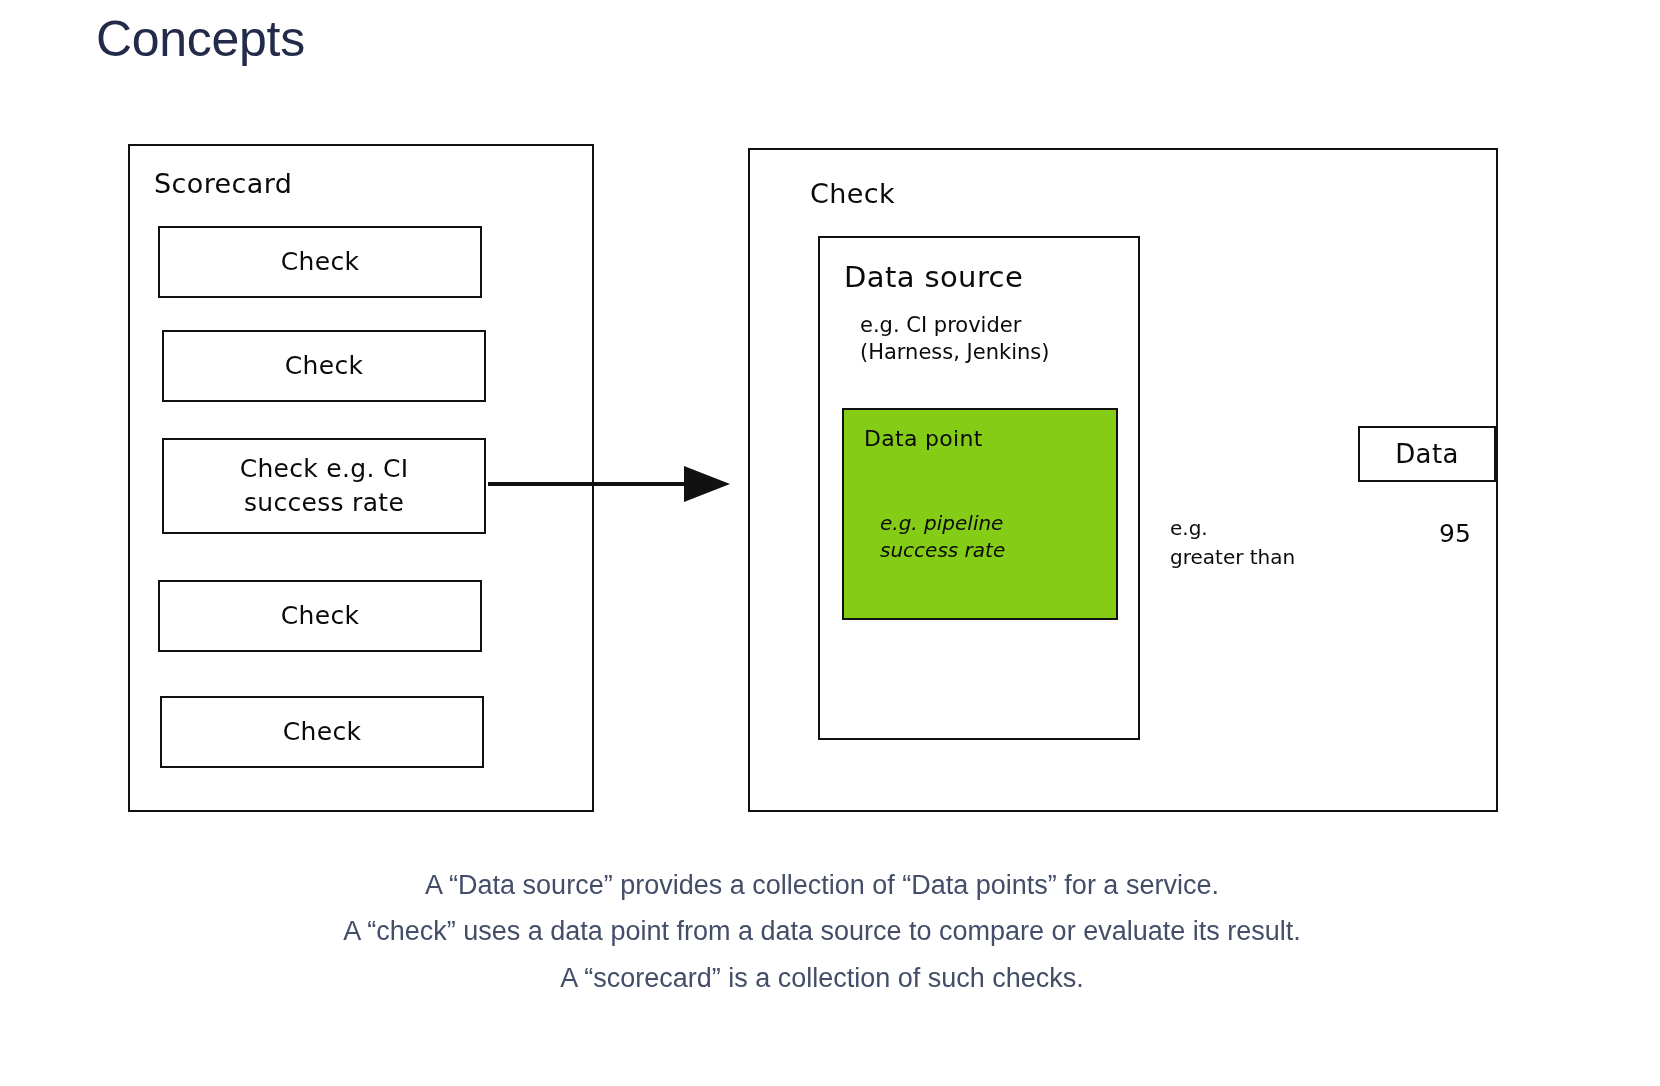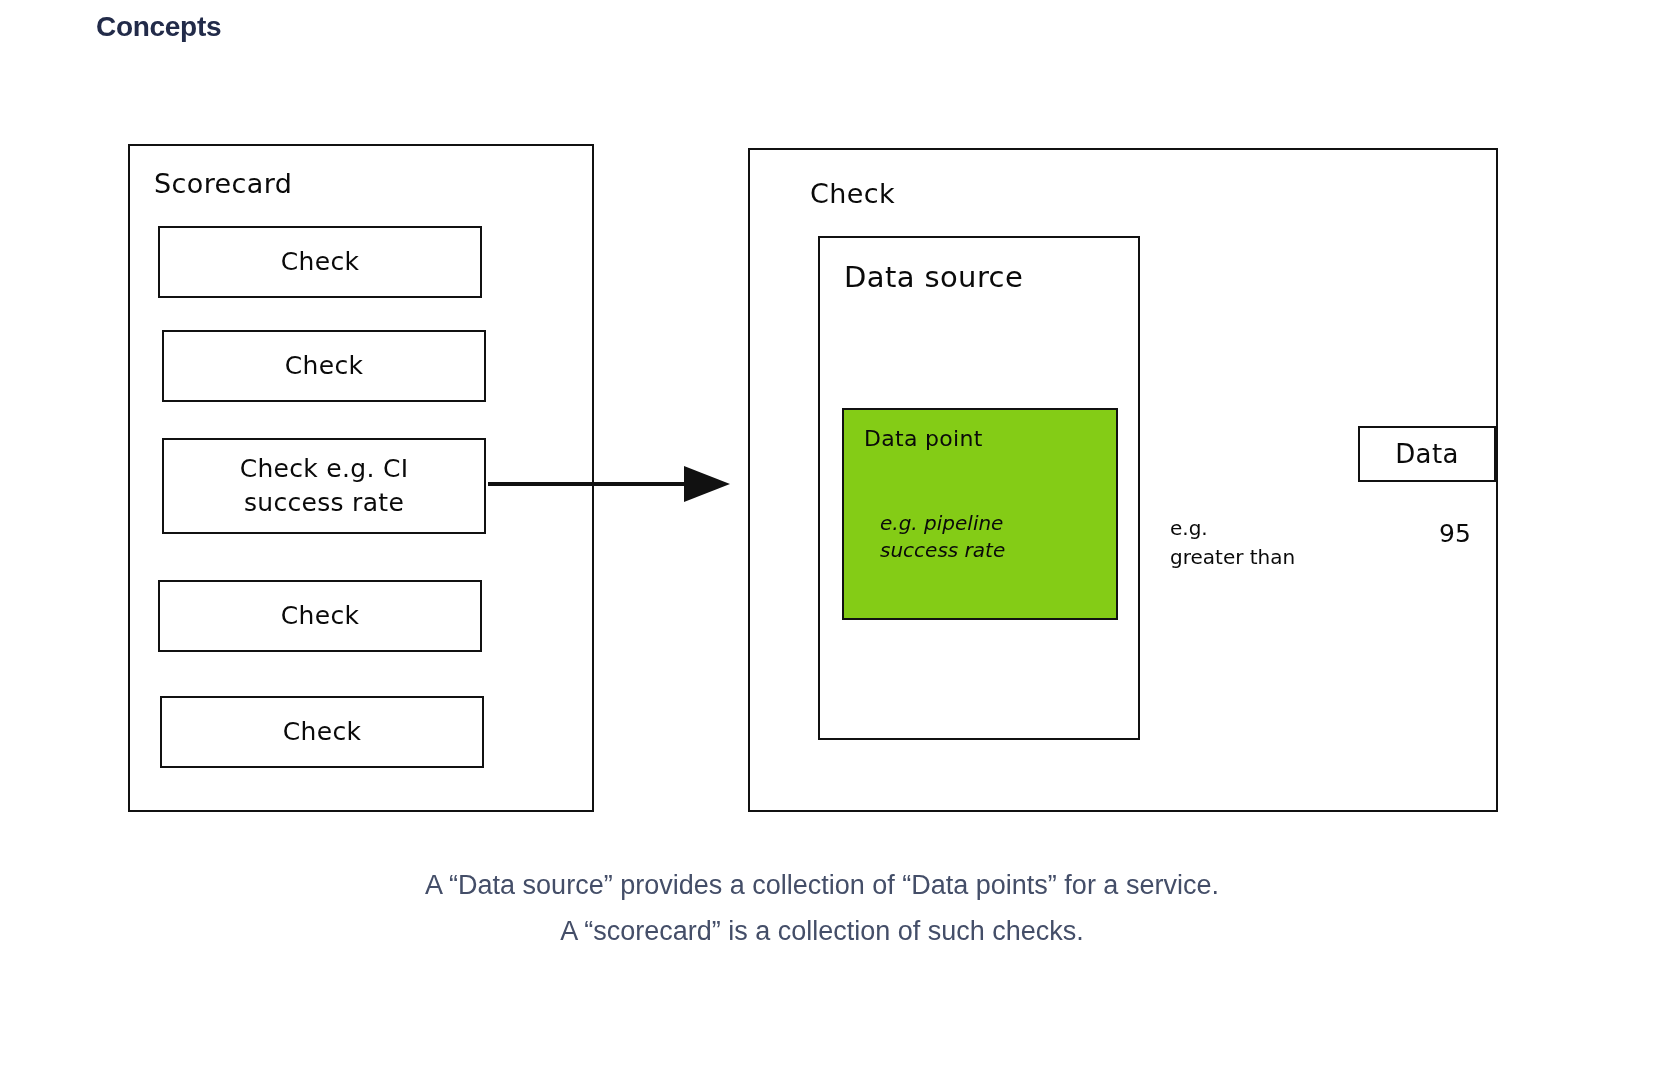--- a/index.html
+++ b/index.html
@@ -17,22 +17,22 @@
     height: 1086px;
     background: #ffffff;
     overflow: hidden;
   }
 
   
   #page-title {
     position: absolute;
     left: 96px;
     top: 12px;
-    font-size: 28px;
-    font-weight: bold;
+    font-size: 50px;
+    font-weight: normal;
     color: #222b49;
     letter-spacing: -0.3px;
     line-height: 1.1;
   }
 
   
   .hand {
     font-family: "DejaVu Sans", sans-serif;
     color: #0a0a0a;
     font-weight: 400;
@@ -228,20 +228,24 @@
   </svg>
 
   <div class="panel" id="check-panel">
 
     <div class="panel-title hand" id="check-panel-title">Check</div>
 
     <div id="data-source-box">
 
       <div class="hand" id="data-source-title">Data source</div>
 
+      <div class="hand" id="data-source-eg">
+        <div>e.g. CI provider</div>
+        <div>(Harness, Jenkins)</div>
+      </div>
 
       <div id="data-point-box">
         <div class="hand" id="data-point-title">Data point</div>
         <div class="hand" id="data-point-eg">
           <div>e.g. pipeline</div>
           <div>success rate</div>
         </div>
       </div>
     </div>
 
@@ -251,16 +255,17 @@
     </div>
 
     <div class="term-box" id="value-box">
       <span class="label hand">Data</span>
     </div>
     <div class="term-note hand" id="value-note">95</div>
   </div>
 
   <div id="caption">
     <span class="cap-line">A “Data source” provides a collection of “Data points” for a service.</span>
+    <span class="cap-line">A “check” uses a data point from a data source to compare or evaluate its result.</span>
     <span class="cap-line">A “scorecard” is a collection of such checks.</span>
   </div>
 
 </div>
 
 </body></html>

